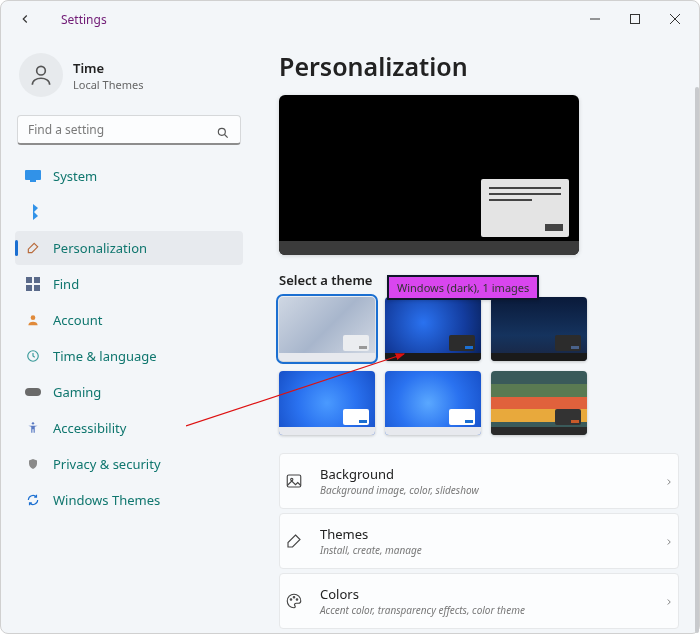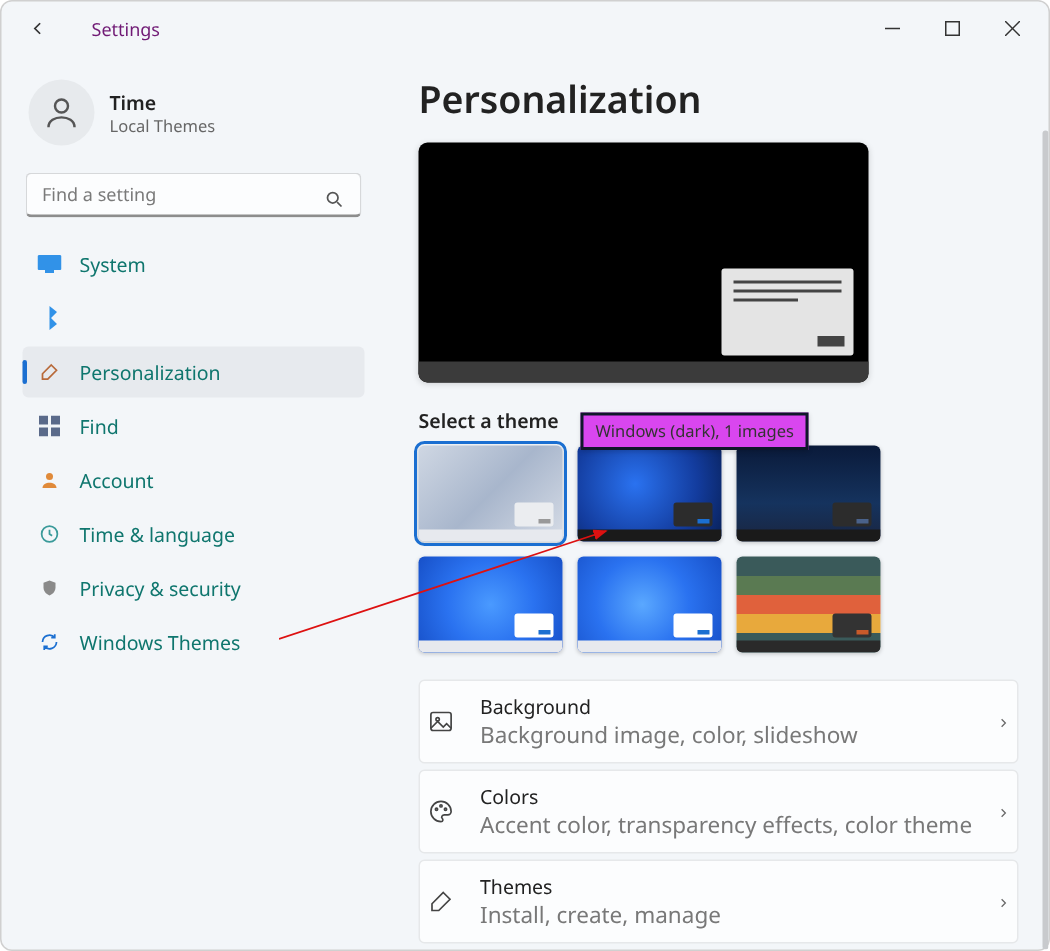--- a/index.html
+++ b/index.html
@@ -64,21 +64,21 @@
 .t-blue2 .twin .tbtn { background: #1b6fd1; }
 .t-stripes { background: linear-gradient(180deg, #3a5a5a 0 20%, #5a7a52 20% 40%, #e0613c 40% 60%, #e8a93c 60% 80%, #3a5a5a 80% 100%); }
 .t-stripes .tbar { background: #2a2a2a; }
 .t-stripes .twin { background: #333; }
 .t-stripes .twin .tbtn { background: #c85a2a; }
 .tooltip { position: absolute; top: -22px; left: 80px; background: #d946ef; border: 2px solid #0f172a; padding: 3px 8px; font-size: 11px; color: #333; white-space: nowrap; box-shadow: 0 1px 3px rgba(0,0,0,0.15); z-index: 10; margin-left: 28px; }
 .arrow { position: absolute; top: 350px; left: 185px; z-index: 20; pointer-events: none; }
 .setting-row { background: #fcfdfe; border: 1px solid #e6e8ea; border-radius: 4px; height: 56px; display: flex; align-items: center; padding: 0 4px; margin-bottom: 4px; cursor: pointer; justify-content: center; }
 .setting-row .ricon { width: 20px; height: 20px; margin-right: 16px; display: flex; align-items: center; justify-content: center; }
 .setting-row .rtext .rtitle { font-size: 13px; color: #222; }
-.setting-row .rtext .rsub { font-size: 15px; color: #787878; }
+.setting-row .rtext .rsub { font-size: 10px; color: #787878; font-style: italic; }
 .setting-row .chev { margin-left: auto; color: #666; }
 .scrollbar { position: absolute; right: 0; top: 50px; bottom: 0; width: 4px; background: #c8cacd; border-radius: 2px; }
 </style>
 </head>
 <body>
 
 <div class="window">
   <div class="titlebar">
     <div class="left">
       <div class="win-btn">
@@ -179,20 +179,37 @@
             <span class="nicon">
               <svg width="14" height="14" viewBox="0 0 24 24" fill="none" stroke="#3a9a9a" stroke-width="2">
                 <circle cx="12" cy="12" r="9"></circle>
                 <path d="M12 7v5l3 2"></path>
               </svg>
             </span>
             <span>Time &amp; language</span>
           </div>
           <div class="nav-item">
             <span class="nicon">
+              <svg width="16" height="12" viewBox="0 0 16 12" fill="#6a6a6a">
+                <rect x="0" y="2" width="16" height="8" rx="4"></rect>
+              </svg>
+            </span>
+            <span>Gaming</span>
+          </div>
+          <div class="nav-item">
+            <span class="nicon">
+              <svg width="14" height="14" viewBox="0 0 24 24" fill="#5a7ac2">
+                <circle cx="12" cy="4" r="2"></circle>
+                <path d="M4 8h16l-5 2v10h-2v-6h-2v6H9V10z"></path>
+              </svg>
+            </span>
+            <span>Accessibility</span>
+          </div>
+          <div class="nav-item">
+            <span class="nicon">
               <svg width="12" height="14" viewBox="0 0 24 24" fill="#8a8a8a">
                 <path d="M12 2l8 3v6c0 5-3 9-8 11-5-2-8-6-8-11V5z"></path>
               </svg>
             </span>
             <span>Privacy &amp; security</span>
           </div>
           <div class="nav-item">
             <span class="nicon">
               <svg width="14" height="14" viewBox="0 0 24 24" fill="none" stroke="#1b6fd1" stroke-width="2">
                 <path d="M4 12a8 8 0 0114-5M20 12a8 8 0 01-14 5M18 3v4h-4M6 21v-4h4"></path>
@@ -271,43 +288,43 @@
               <div class="rtitle">Background</div>
               <div class="rsub">Background image, color, slideshow</div>
             </div>
             <span class="chev"><svg width="10" height="10" viewBox="0 0 24 24" fill="none" stroke="#666" stroke-width="2">
                 <path d="M9 6l6 6-6 6"></path>
               </svg></span>
           </div>
           <div class="setting-row">
             <span class="ricon">
               <svg width="18" height="18" viewBox="0 0 24 24" fill="none" stroke="#444" stroke-width="1.5">
+                <path d="M14 4l6 6-10 10H4v-6z"></path>
+              </svg>
+            </span>
+            <div class="rtext">
+              <div class="rtitle">Themes</div>
+              <div class="rsub">Install, create, manage</div>
+            </div>
+            <span class="chev"><svg width="10" height="10" viewBox="0 0 24 24" fill="none" stroke="#666" stroke-width="2">
+                <path d="M9 6l6 6-6 6"></path>
+              </svg></span>
+          </div>
+          <div class="setting-row">
+            <span class="ricon">
+              <svg width="18" height="18" viewBox="0 0 24 24" fill="none" stroke="#444" stroke-width="1.5">
                 <path d="M12 3a9 9 0 100 18c2 0 2-2 1-3s0-3 2-3h3a3 3 0 003-3 9 9 0 00-9-9z"></path>
                 <circle cx="8" cy="10" r="1"></circle>
                 <circle cx="12" cy="7" r="1"></circle>
                 <circle cx="16" cy="10" r="1"></circle>
               </svg>
             </span>
             <div class="rtext">
               <div class="rtitle">Colors</div>
               <div class="rsub">Accent color, transparency effects, color theme</div>
-            </div>
-            <span class="chev"><svg width="10" height="10" viewBox="0 0 24 24" fill="none" stroke="#666" stroke-width="2">
-                <path d="M9 6l6 6-6 6"></path>
-              </svg></span>
-          </div>
-          <div class="setting-row">
-            <span class="ricon">
-              <svg width="18" height="18" viewBox="0 0 24 24" fill="none" stroke="#444" stroke-width="1.5">
-                <path d="M14 4l6 6-10 10H4v-6z"></path>
-              </svg>
-            </span>
-            <div class="rtext">
-              <div class="rtitle">Themes</div>
-              <div class="rsub">Install, create, manage</div>
             </div>
             <span class="chev"><svg width="10" height="10" viewBox="0 0 24 24" fill="none" stroke="#666" stroke-width="2">
                 <path d="M9 6l6 6-6 6"></path>
               </svg></span>
           </div>
         </div>
 
       <div class="scrollbar"></div>
     </div>
   </div>

